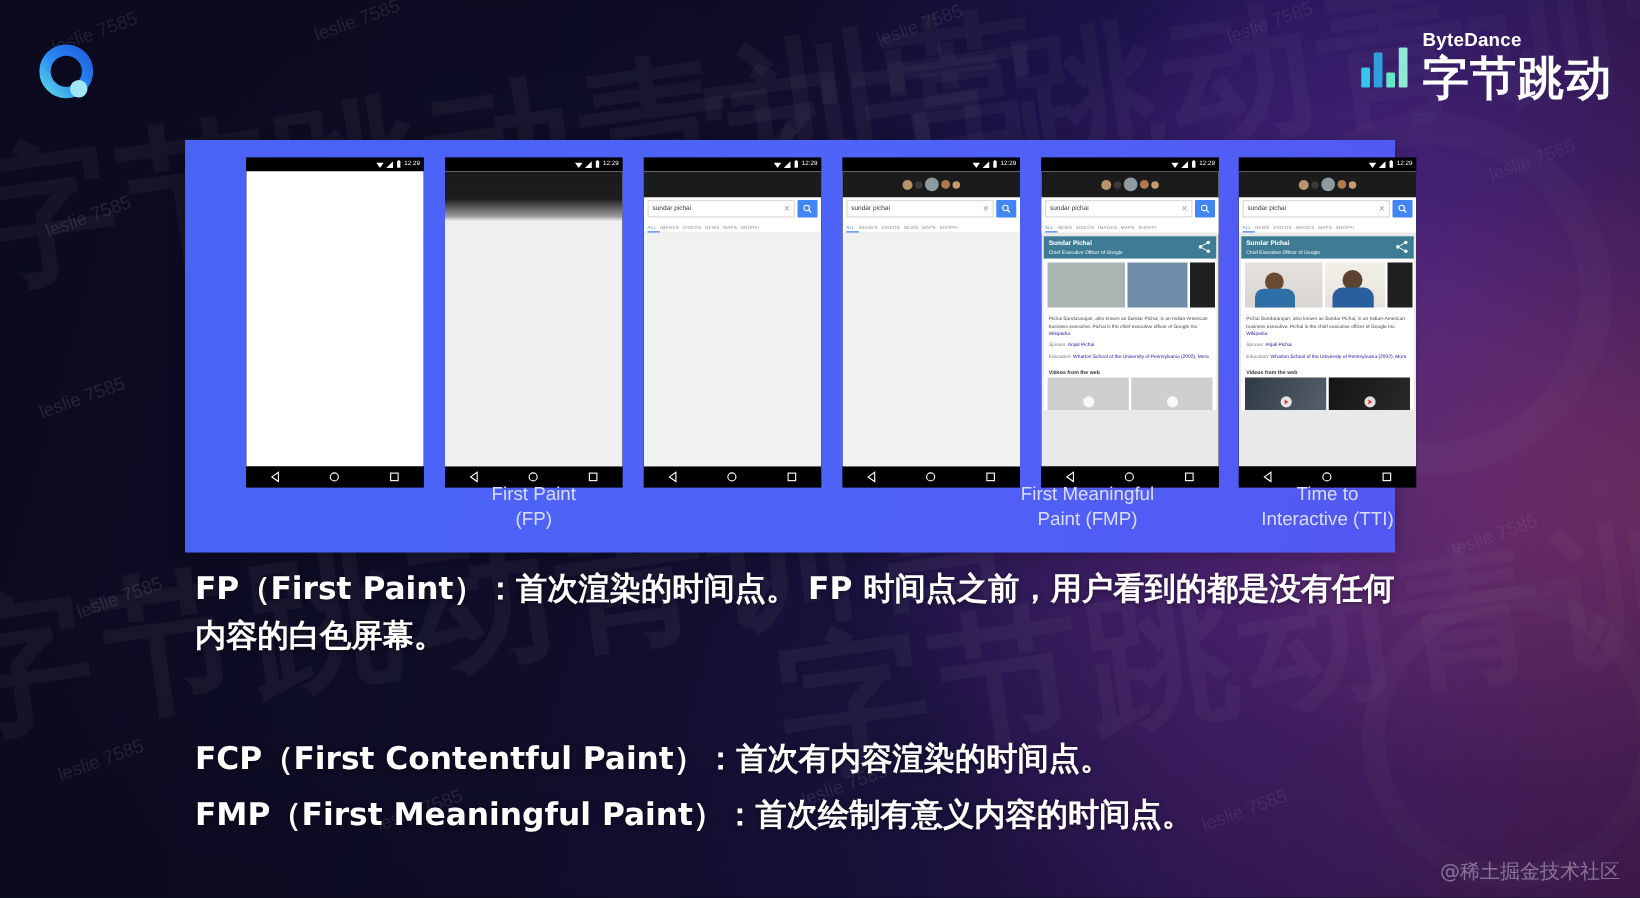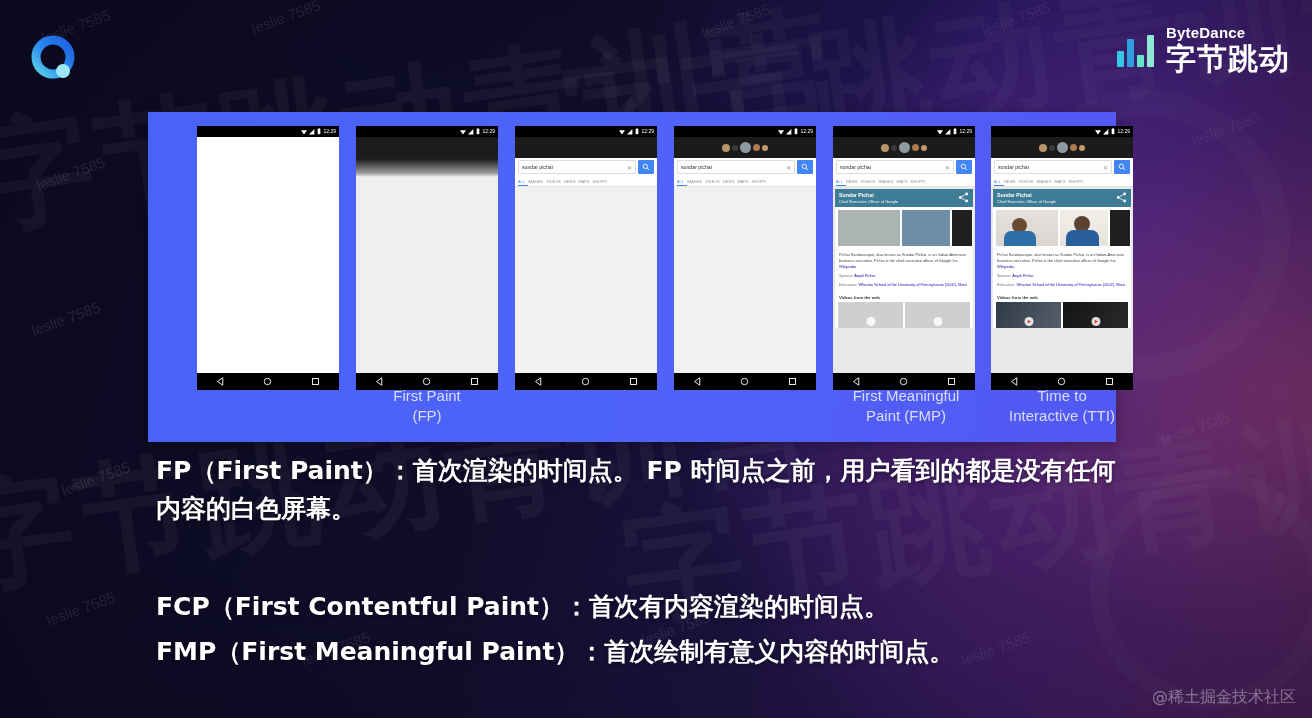--- a/index.html
+++ b/index.html
@@ -68,21 +68,21 @@
   }
   .brand {
     position: absolute; right: 22px; top: 25px;
     display: flex; align-items: center; gap: 12px;
   }
   .brand-bars { display: flex; align-items: flex-end; gap: 3px; height: 34px; }
   .brand-bars i { display: block; width: 7px; border-radius: 1px; }
   .brand-text { display: flex; flex-direction: column; line-height: 1; }
   .brand-en { font-size: 15px; color: #ffffff; font-weight: 600; letter-spacing: .2px; }
   .brand-cn {
-    font-size: 30px; color: #ffffff; font-weight: 700; margin-top: 4px;
+    font-size: 37px; color: #ffffff; font-weight: 700; margin-top: 4px;
     letter-spacing: 1px;
     font-family: "DejaVu Sans", "Liberation Sans", sans-serif;
   }
 
   
   .panel {
     position: absolute;
     left: 148px; top: 112px; width: 968px; height: 330px;
     background: linear-gradient(100deg, #4a62f6 0%, #4f63f8 55%, #5258f2 100%);
     box-shadow: 0 2px 14px rgba(0,0,0,0.3);
@@ -514,21 +514,21 @@
             <path d="M9 1 L2 6 L9 11 Z" fill="none" stroke="#fff" stroke-width="1.2"></path>
           </svg>
       <svg class="nav-ico" width="9" height="9" viewBox="0 0 12 12">
             <circle cx="6" cy="6" r="4.3" fill="none" stroke="#fff" stroke-width="1.2"></circle>
           </svg>
       <svg class="nav-ico" width="9" height="9" viewBox="0 0 12 12">
             <rect x="2" y="2" width="8" height="8" fill="none" stroke="#fff" stroke-width="1.2"></rect>
           </svg>
     </div>
   </div>
-  <div class="phone-caption" style="left:648px; top:274px; width:156px;">First Meaningful
+  <div class="phone-caption" style="left:612px; top:274px; width:156px;">First Meaningful
 Paint (FMP)</div>
 
   <div class="phone" style="left:811px; width:142px; height:264px;">
     <div class="statusbar">
       <svg class="sb-icon" width="6" height="6" viewBox="0 0 10 10">
             <path d="M0 2 L5 9 L10 2 Z" fill="#fff"></path>
           </svg>
       <svg class="sb-icon" width="6" height="6" viewBox="0 0 10 10">
             <path d="M0 9 L9 0 L9 9 Z" fill="#fff"></path>
           </svg>

